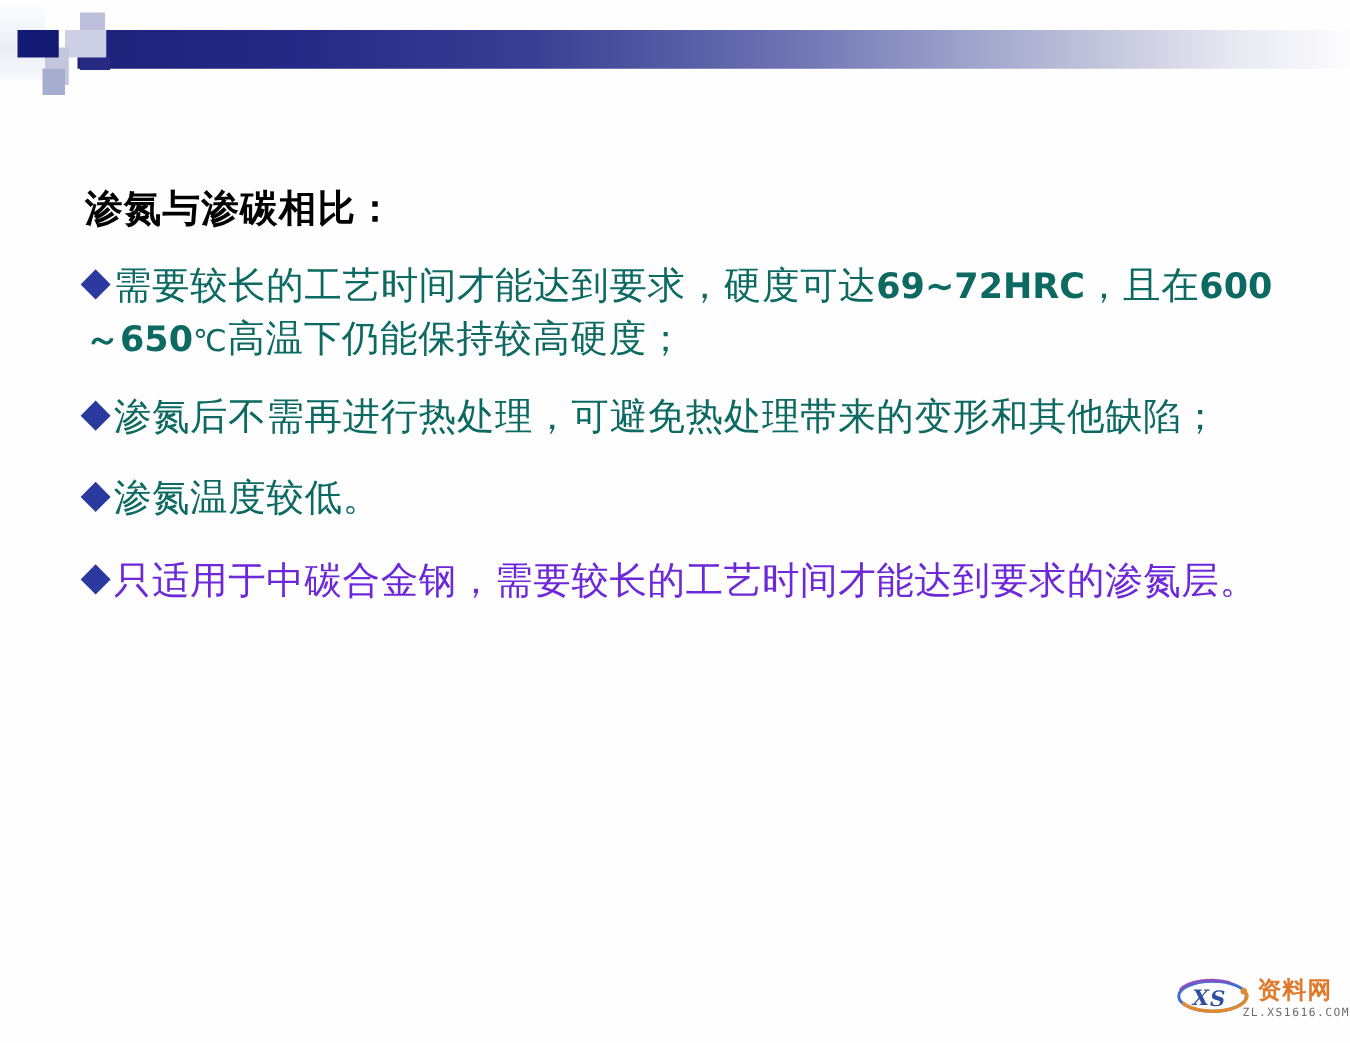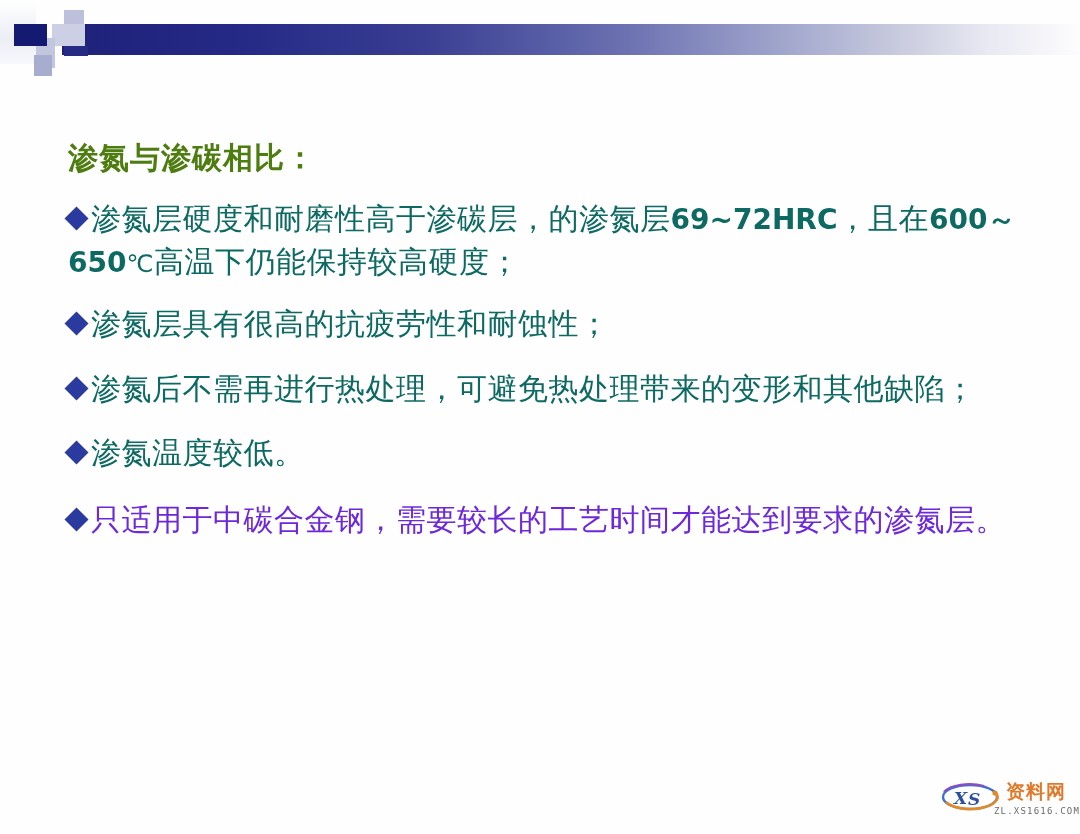--- a/index.html
+++ b/index.html
@@ -100,26 +100,26 @@
 
   
   .content {
     position: absolute;
     left: 68px;
     top: 138px;
     width: 960px;
   }
 
   .slide-title {
-    color: #4d7c0f;
+    color: #000000;
     font-family: "DejaVu Serif", "Liberation Serif", serif;
     font-weight: bold;
     font-size: 30px;
     letter-spacing: 1px;
-    margin: 2px 0 22px 0;
+    margin: 12px 0 22px 0;
     line-height: 1.2;
   }
 
   .bullet {
     font-family: "DejaVu Serif", "Liberation Serif", serif;
     font-size: 30px;
     line-height: 1.42;
     margin: 0 0 14px 0;
     letter-spacing: 0.5px;
     text-indent: 0;
@@ -205,26 +205,23 @@
     <div class="hdr-sq sq-low-vert"></div>
     <div class="hdr-sq sq-darkblue-wide"></div>
     <div class="hdr-sq sq-dark-small"></div>
   </div>
 
   <div class="content">
 
     <h1 class="slide-title">渗氮与渗碳相比：</h1>
 
     <p class="bullet teal gap-1">
-      <span class="dia"></span><span>渗氮层硬度和耐磨性高于渗碳层，的渗氮层</span><span class="num">69~72HRC</span><span>，</span><span>且在</span><span class="num">600～650</span><span class="deg">℃</span><span>高温下仍能保持较高硬度；</span>
-    </p>
-
-    <p class="bullet teal gap-2">
-      <span class="dia"></span><span>渗氮层具有很高的抗疲劳性和耐蚀性；</span>
-    </p>
+      <span class="dia"></span><span>需要较长的工艺时间才能达到要求，硬度可达</span><span class="num">69~72HRC</span><span>，</span><span>且在</span><span class="num">600～650</span><span class="deg">℃</span><span>高温下仍能保持较高硬度；</span>
+    </p>
+
 
     <p class="bullet teal gap-2">
       <span class="dia"></span><span>渗氮后不需再进行热处理，可避免热处理带来的变形和其</span><span>他缺陷；</span>
     </p>
 
     <p class="bullet teal gap-3">
       <span class="dia"></span><span>渗氮温度较低。</span>
     </p>
 
     <p class="bullet olive">

